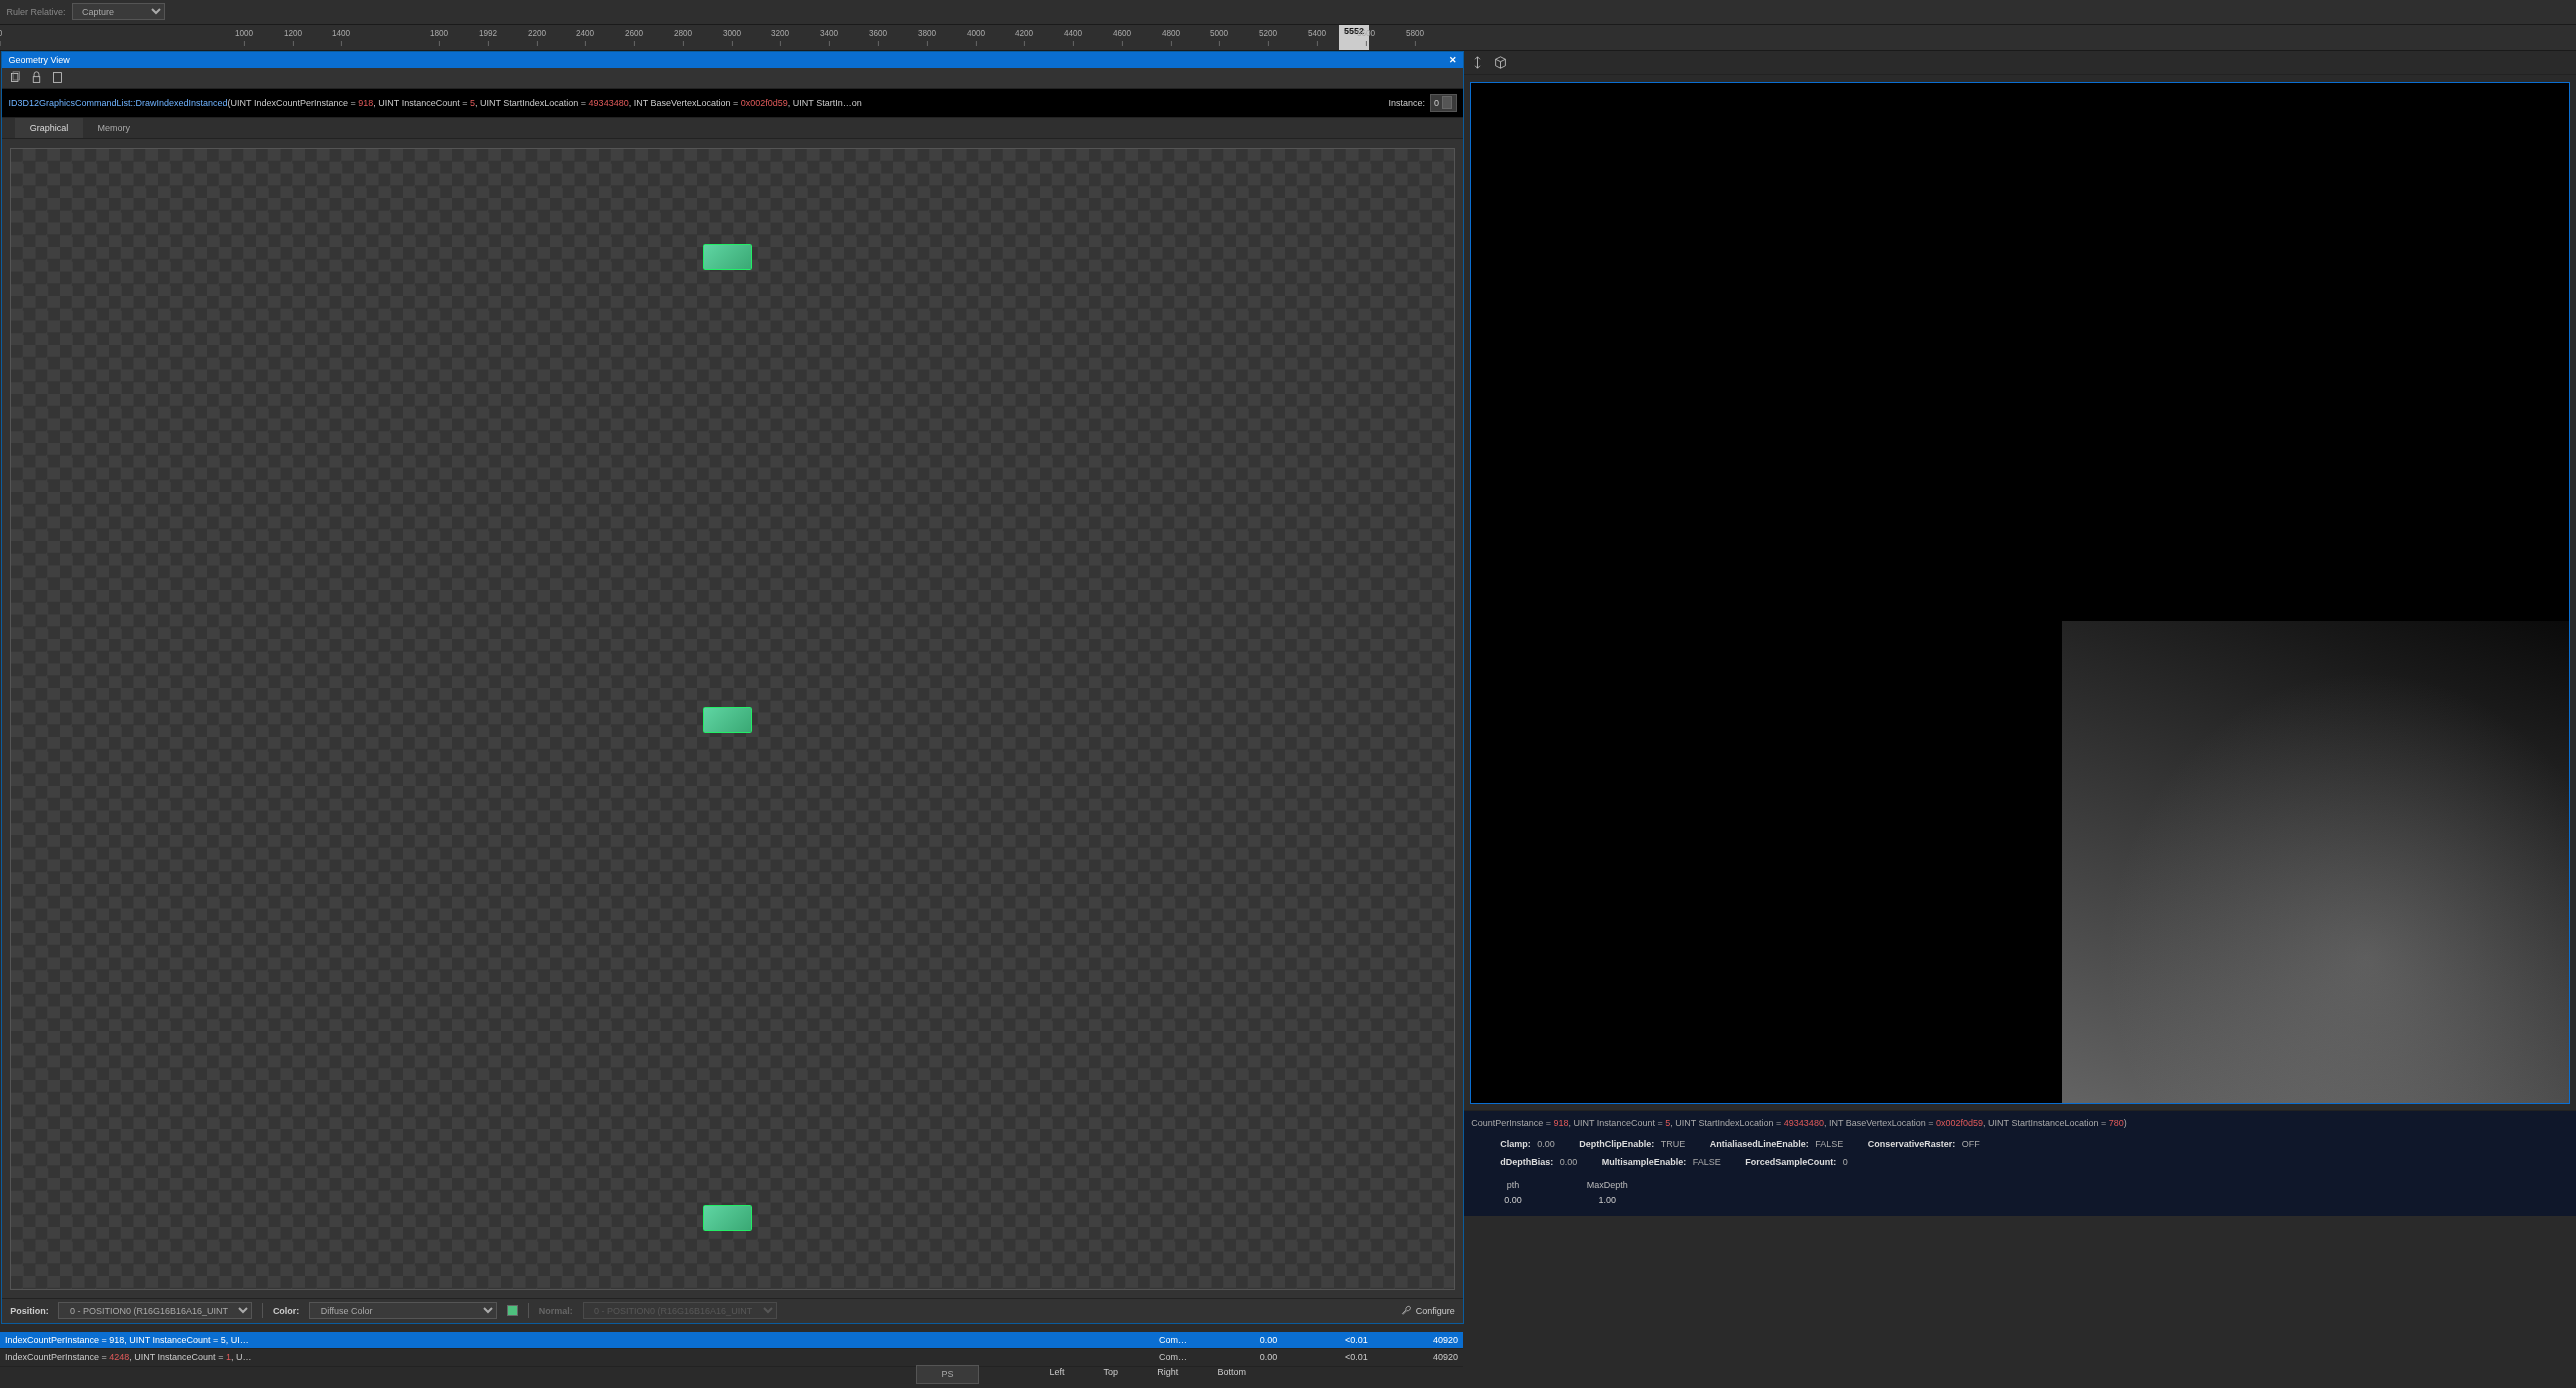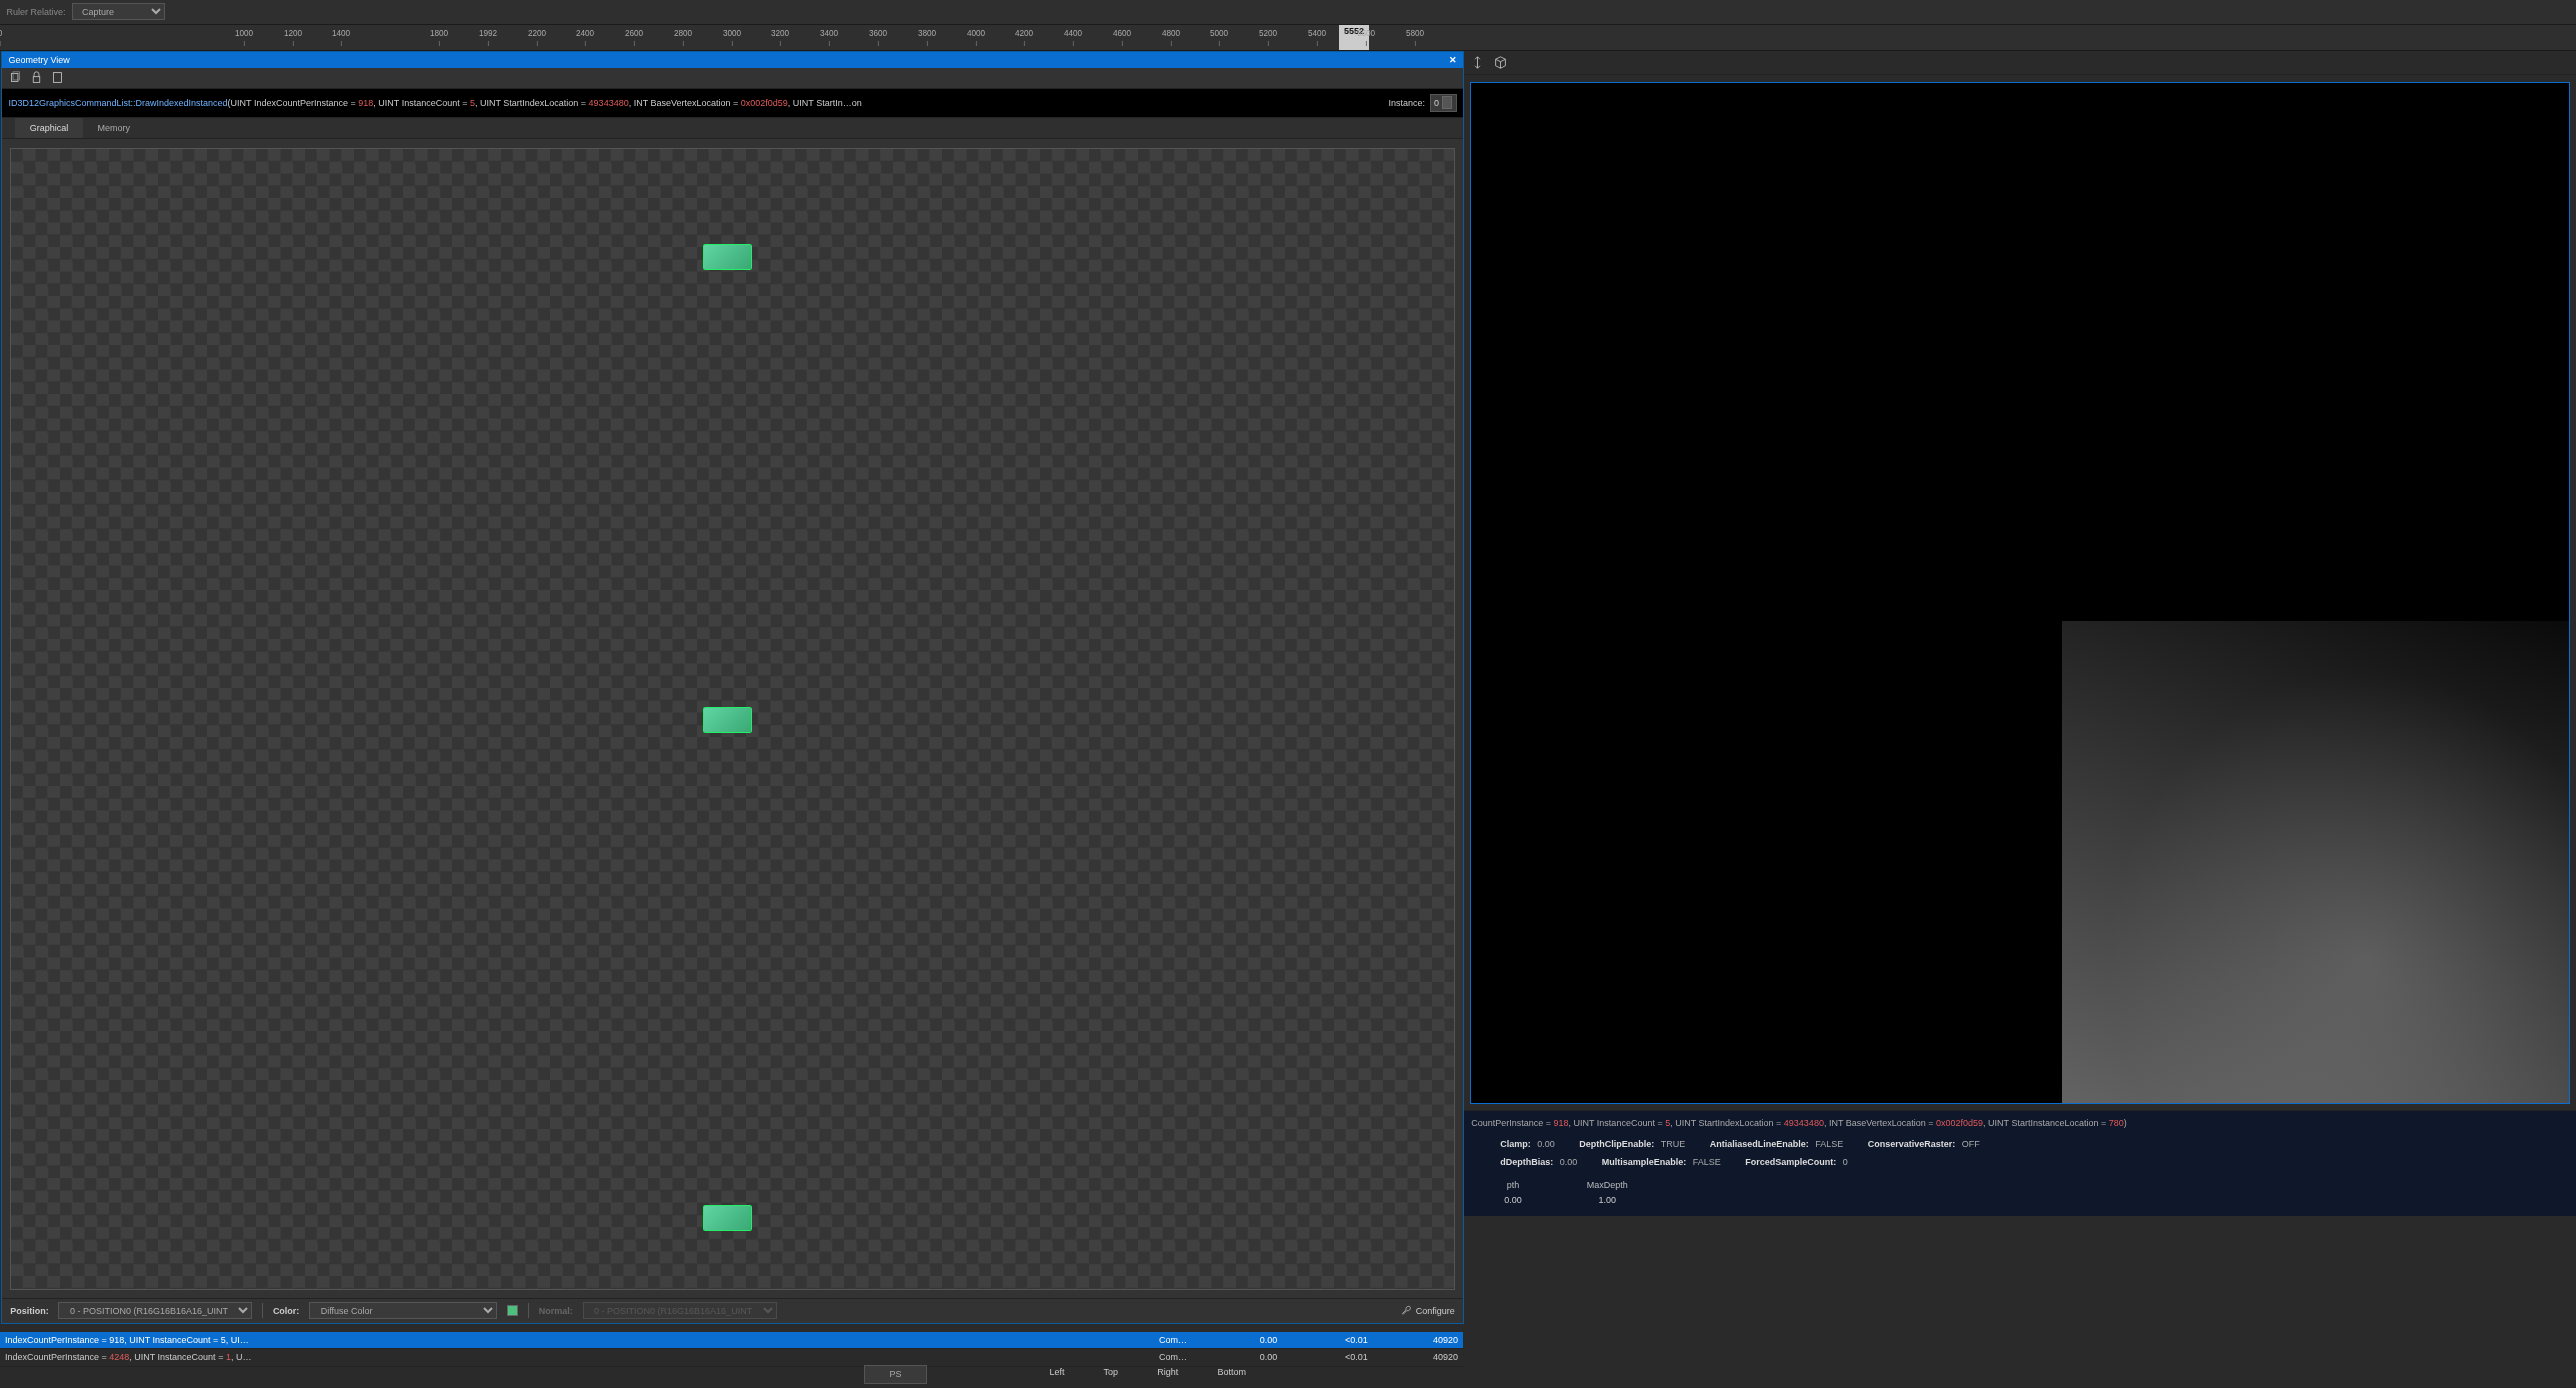--- a/index.html
+++ b/index.html
@@ -84,21 +84,21 @@
 .prop { display: flex; gap: 6.5px; }
 .prop .k { color: #ddd; font-weight: bold; }
 .prop .v { color: #aaa; }
 
 .depth-table { display: flex; gap: 65px; padding: 4.9px 33px; }
 .dcol { display: flex; flex-direction: column; align-items: center; gap: 4.9px; }
 .dcol .h { color: #bbb; }
 .dcol .c { color: #ccc; }
 
 
-.mid-buttons { position: absolute; left: 864px; bottom: 4.9px; display: flex; flex-direction: column; gap: 3.3px; z-index: 5; }
+.mid-buttons { position: absolute; left: 916px; bottom: 4.9px; display: flex; flex-direction: column; gap: 3.3px; z-index: 5; }
 .mbtn { background: #3a3a3a; border: 0.8px solid #555; color: #aaa; padding: 3.3px 24.5px; text-align: center; }
 .side-tabs { position: absolute; left: 1038px; bottom: 6.5px; display: flex; gap: 16.4px; z-index: 5; }
 .side-tab { padding: 4.9px 11.4px; color: #ccc; cursor: pointer; }
 
 
 svg { display: block; }
 </style>
 </head>
 <body>
 

